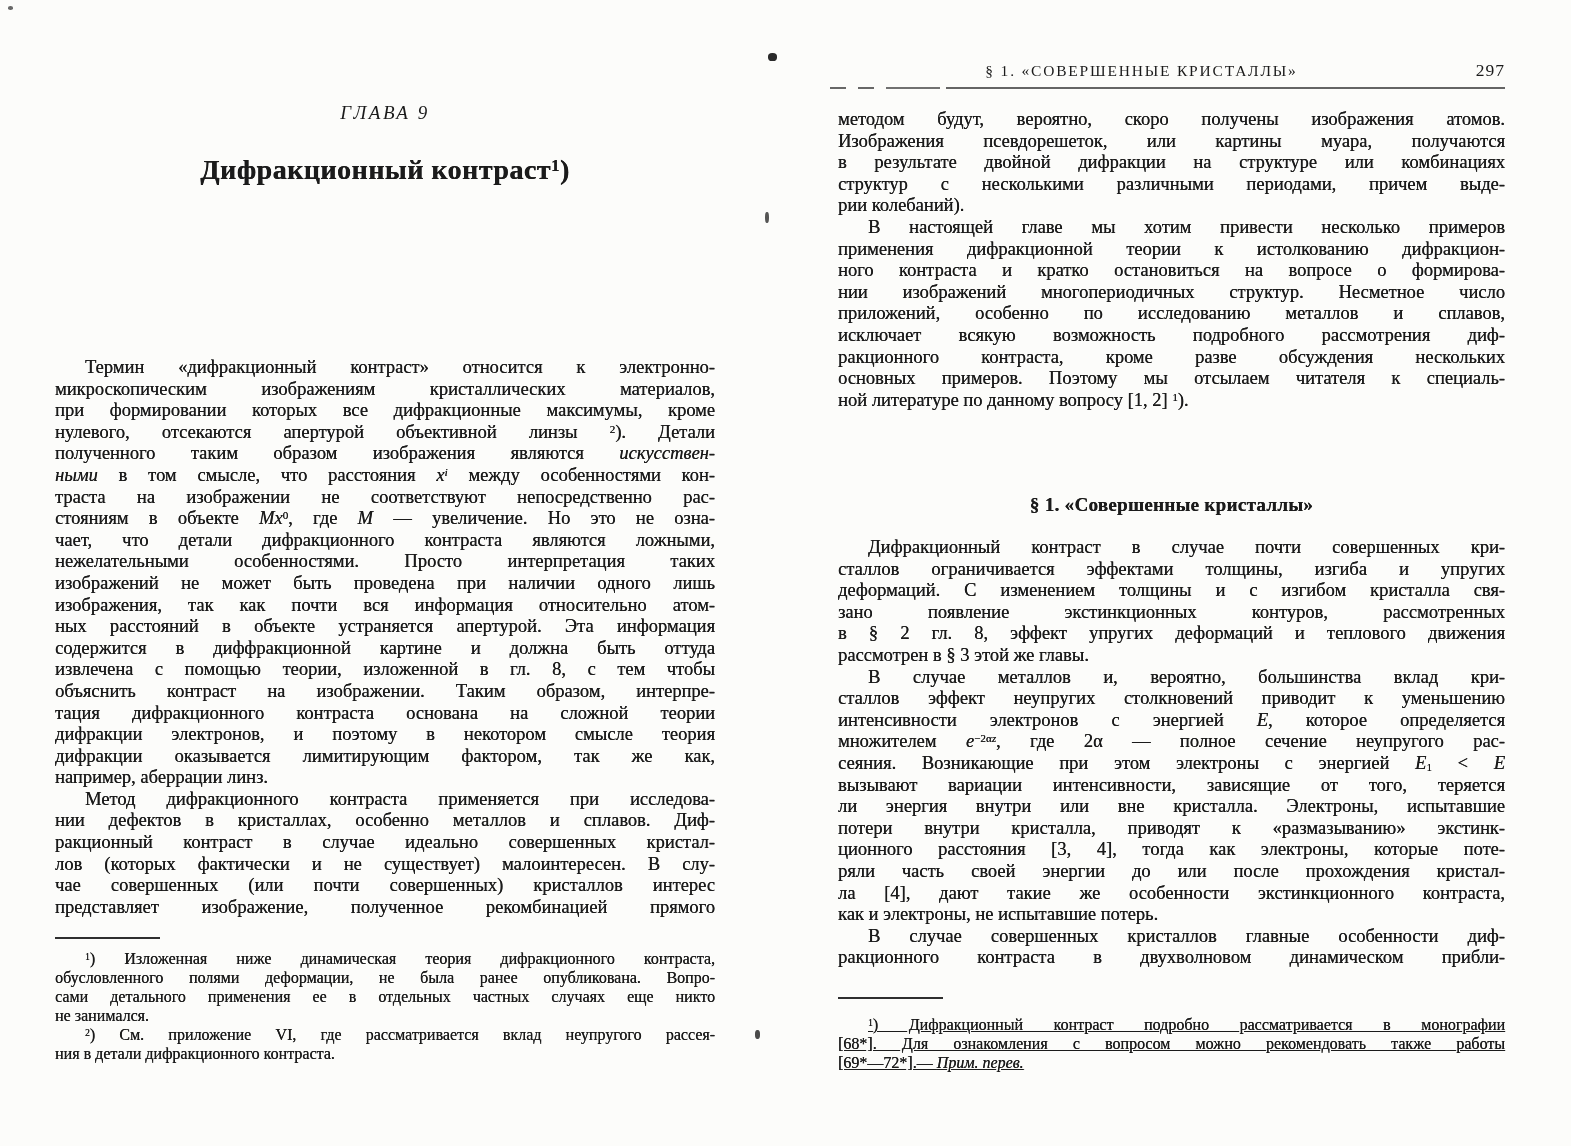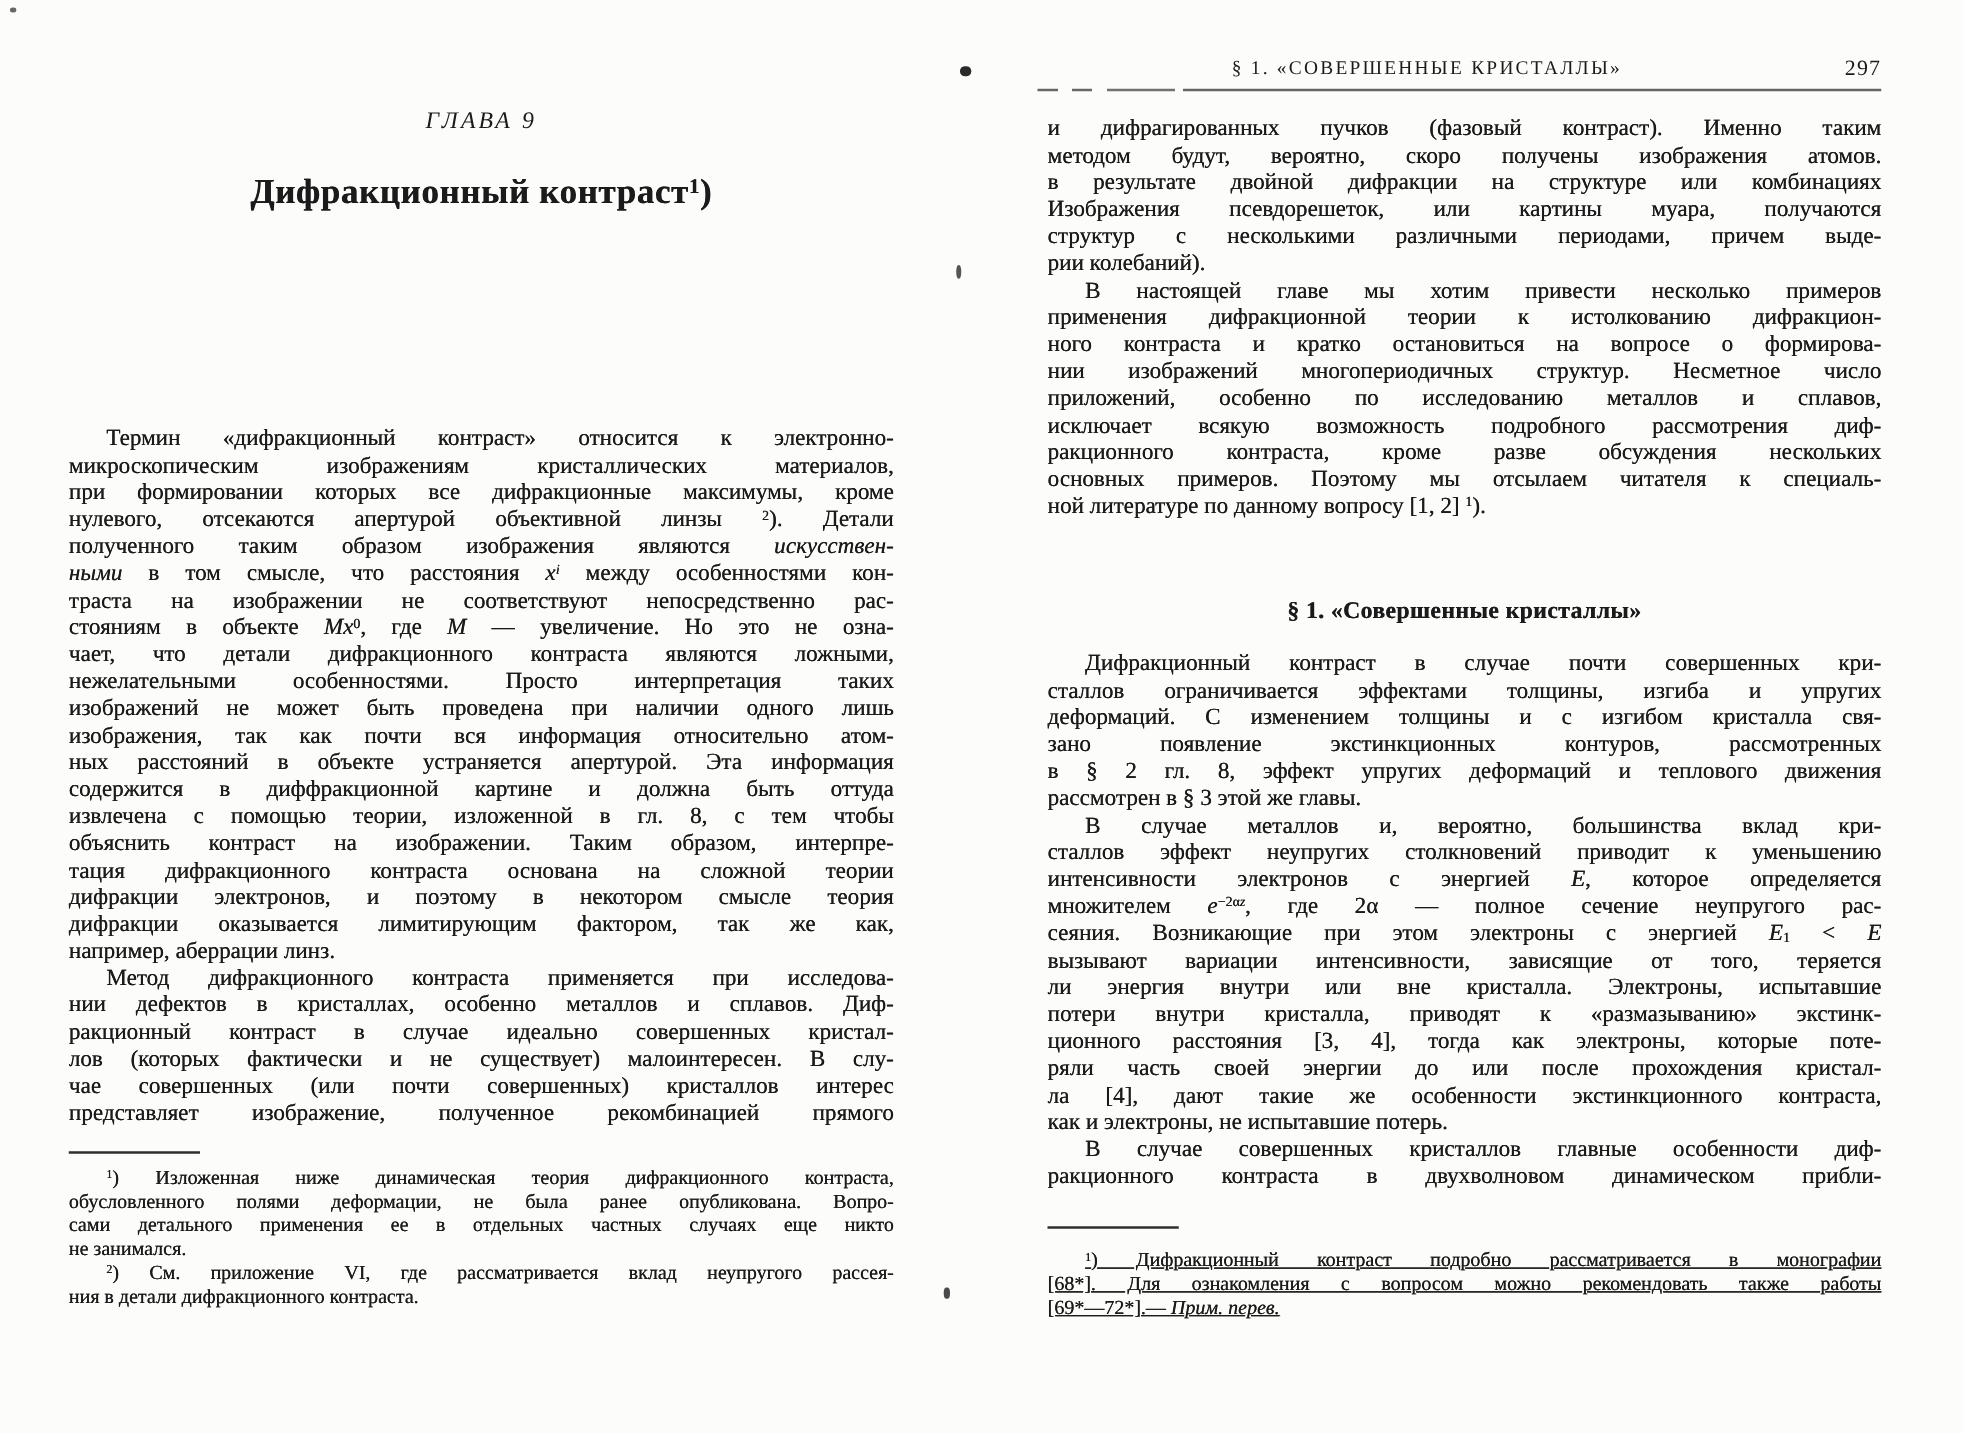--- a/index.html
+++ b/index.html
@@ -4,21 +4,21 @@
 <style>
   html, body { margin: 0; padding: 0; }
   body {
     width: 1571px; height: 1146px;
     background: #fcfcfa;
     position: relative;
     overflow: hidden;
     font-family: "Liberation Serif", "DejaVu Serif", serif;
     color: #1b1b1b;
   }
-  .page { position: absolute; top: 0; height: 952px; }
+  .page { position: absolute; top: 16px; height: 952px; }
   #left-page  { left: 55px;  width: 660px; }
   #right-page { left: 838px; width: 667px; }
 
   .chapter-label {
     position: absolute; top: 86px; left: 0; right: 0;
     text-align: center; font-style: italic;
     font-size: 19px; letter-spacing: 2.5px;
   }
   .chapter-title {
     position: absolute; top: 138px; left: 0; right: 0;
@@ -145,24 +145,23 @@
       </div>
     </div>
 </div>
 
 <div class="page" id="right-page">
   <div class="running-head">§ 1. «СОВЕРШЕННЫЕ КРИСТАЛЛЫ»</div>
   <div class="page-number">297</div>
   <div class="head-rule"></div>
   <div class="body-block" id="right-body-top">
       <div class="para">
-        <div class="tline">и дифрагированных пучков (фазовый контраст). Именно таким</div>
         <div class="tline">методом будут, вероятно, скоро получены изображения атомов.</div>
+        <div class="tline">Изображения псевдорешеток, или картины муара, получаются</div>
         <div class="tline">в результате двойной дифракции на структуре или комбинациях</div>
-        <div class="tline">Изображения псевдорешеток, или картины муара, получаются</div>
         <div class="tline">структур с несколькими различными периодами, причем выде-</div>
         <div class="tline end">рии колебаний).</div>
       </div>
       <div class="para indent">
         <div class="tline">В настоящей главе мы хотим привести несколько примеров</div>
         <div class="tline">применения дифракционной теории к истолкованию дифракцион-</div>
         <div class="tline">ного контраста и кратко остановиться на вопросе о формирова-</div>
         <div class="tline">нии изображений многопериодичных структур. Несметное число</div>
         <div class="tline">приложений, особенно по исследованию металлов и сплавов,</div>
         <div class="tline">исключает всякую возможность подробного рассмотрения диф-</div>

